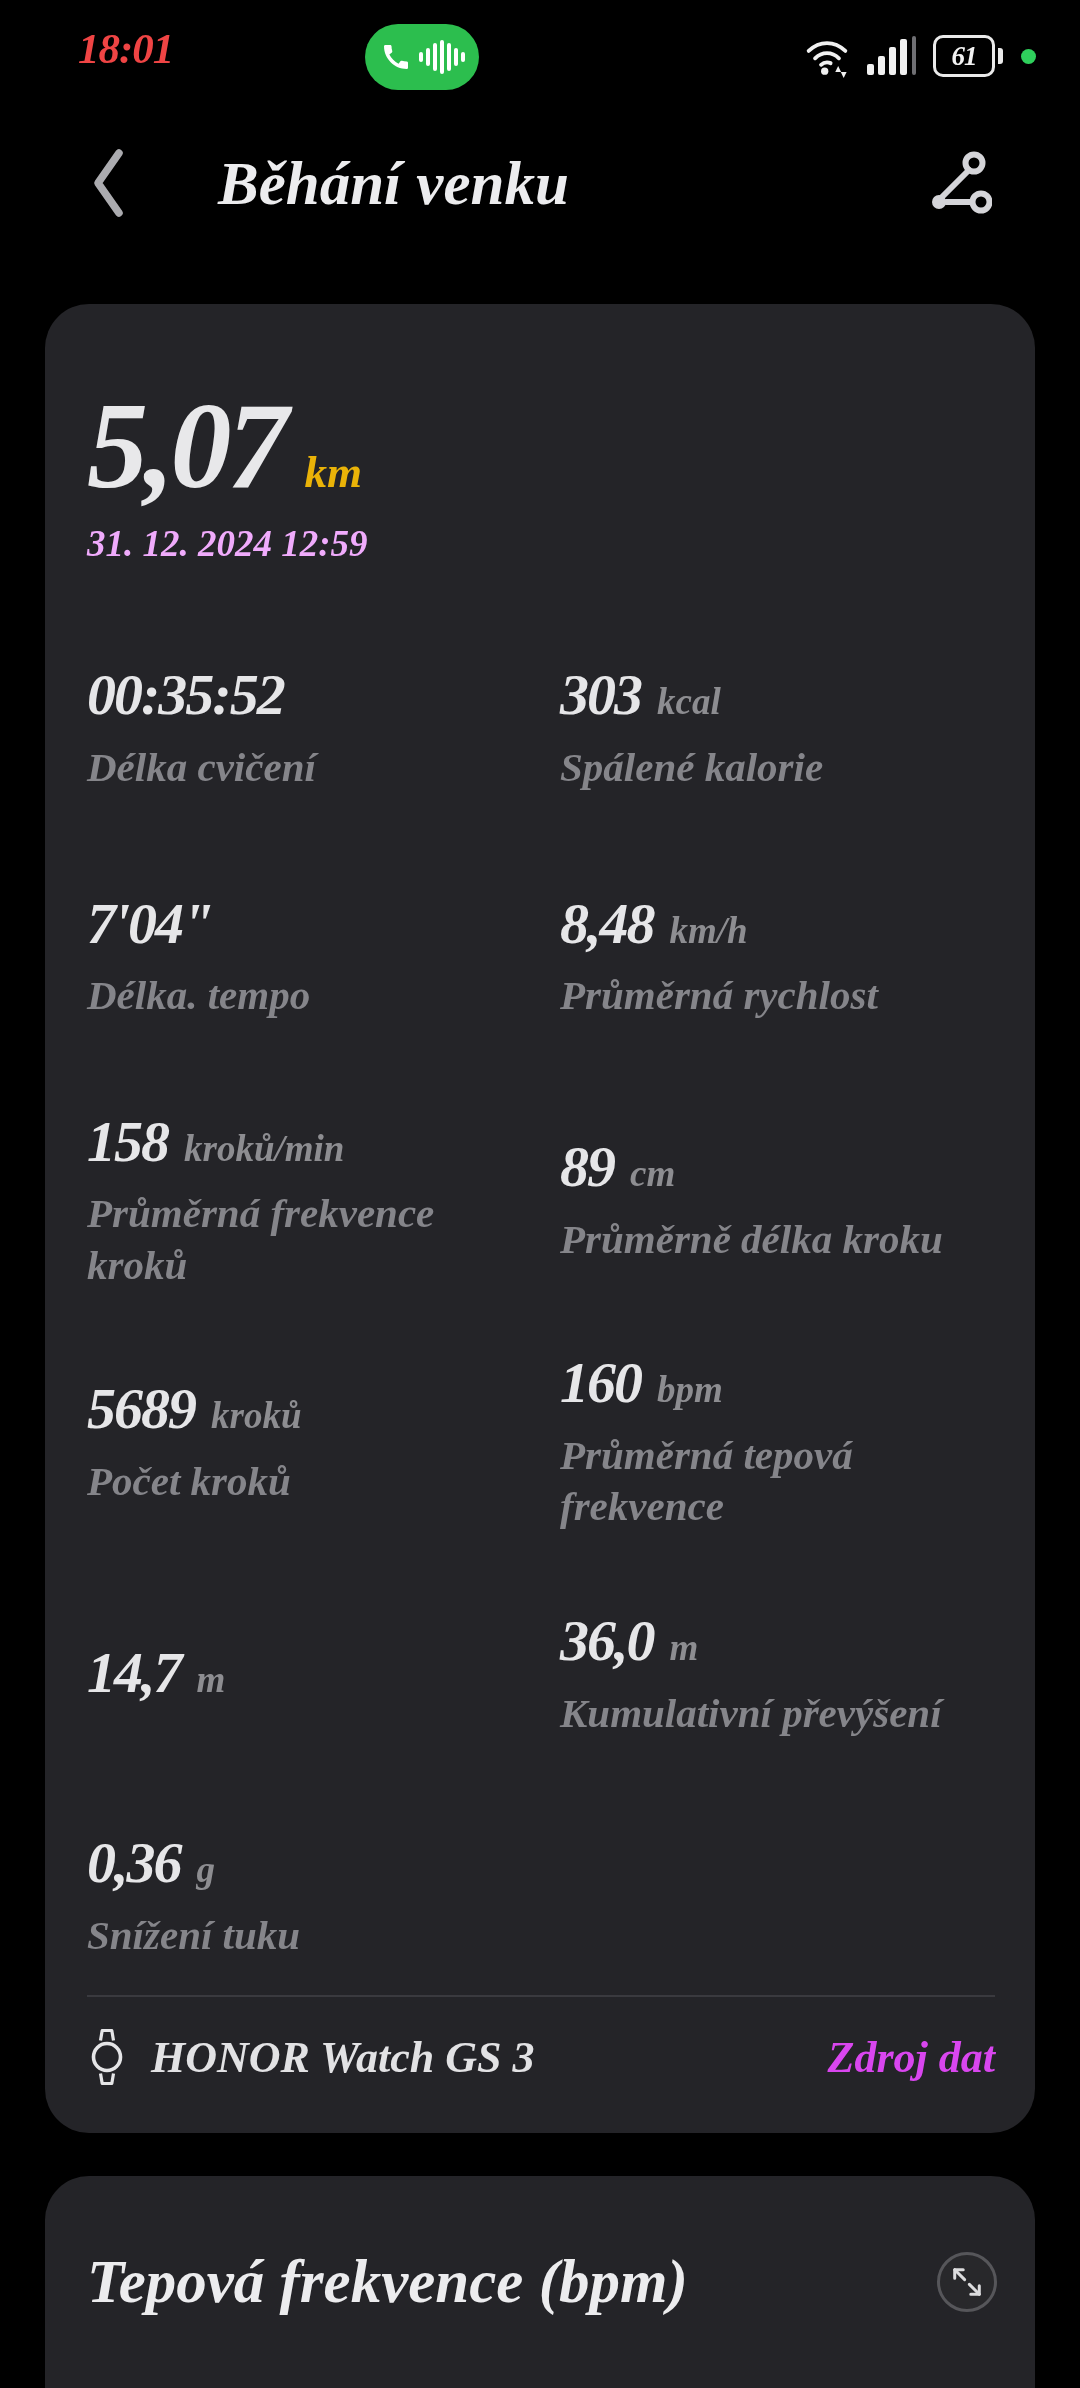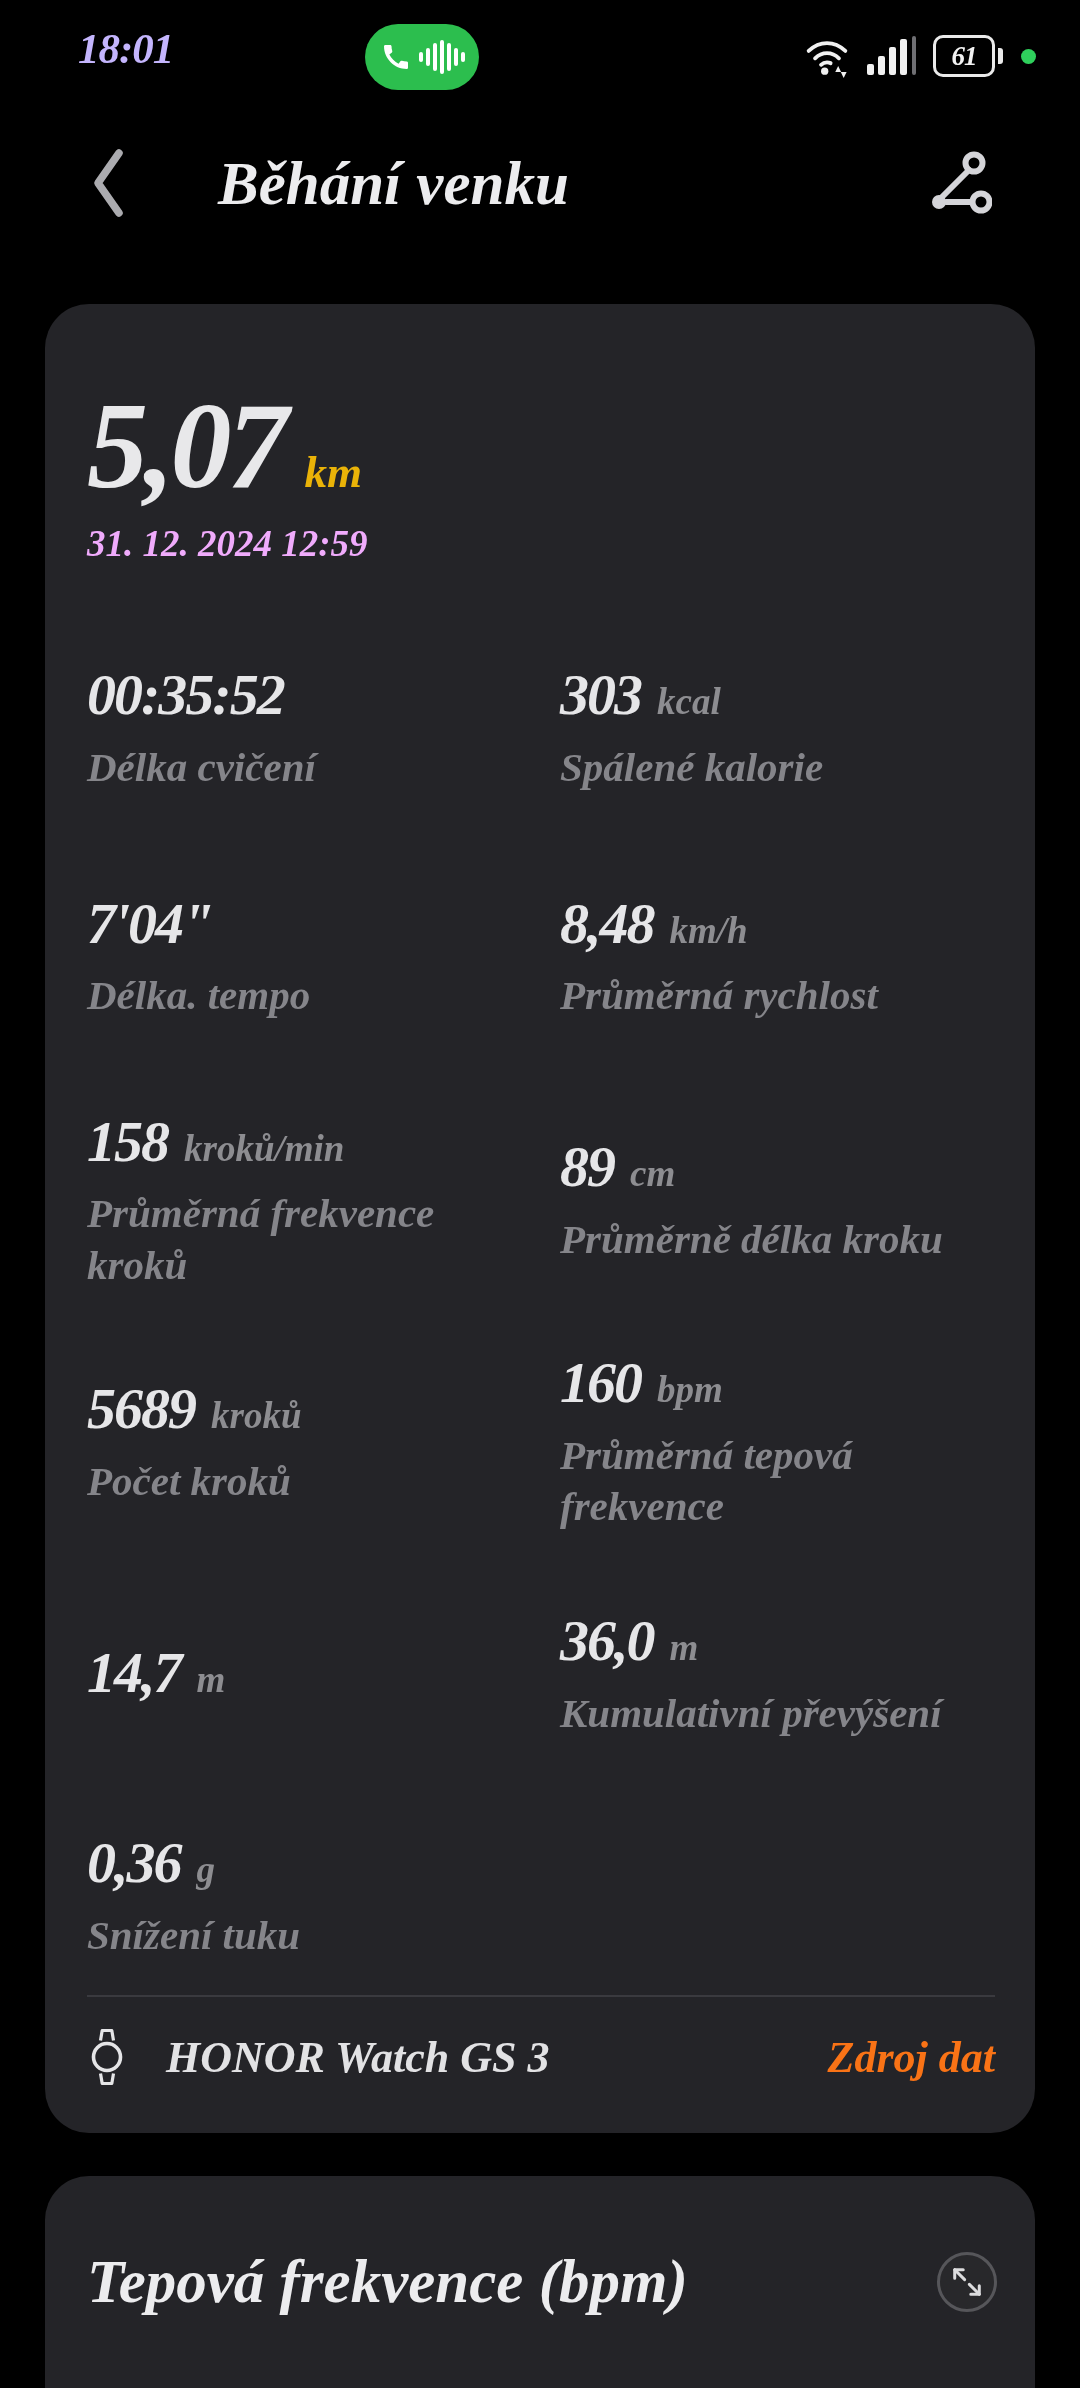--- a/index.html
+++ b/index.html
@@ -3,21 +3,21 @@
 <meta charset="utf-8">
 <style>
   html,body{margin:0;padding:0;background:#000;}
   .screen{
     position:relative;width:1080px;height:2388px;background:#000;overflow:hidden;
     font-family:"Liberation Serif","DejaVu Serif",serif;font-style:italic;
     color:#e6e6e8;
   }
   
   .status-bar{position:relative;height:104px;}
-  .time{position:absolute;left:78px;top:24px;font-size:43px;font-weight:700;color:#c4b5fd;letter-spacing:-1px;}
+  .time{position:absolute;left:78px;top:24px;font-size:43px;font-weight:700;color:#ef4444;letter-spacing:-1px;}
   .call-pill{position:absolute;left:365px;top:24px;width:114px;height:66px;border-radius:34px;
     background:#2CBE4E;display:flex;align-items:center;justify-content:center;gap:7px;border:none;}
   .status-right{position:absolute;right:44px;top:34px;display:flex;align-items:center;}
   .battery{display:flex;align-items:center;margin-left:16px;}
   .bat-body{width:56px;height:36px;border:3.5px solid #eaeaea;border-radius:10px;display:flex;
     align-items:center;justify-content:center;font-size:27px;font-weight:700;color:#f2f2f2;letter-spacing:-1px;}
   .bat-nub{width:5px;height:16px;background:#eaeaea;border-radius:0 3px 3px 0;margin-left:3px;}
   .notif-dot{width:15px;height:15px;border-radius:50%;background:#2FD05C;margin-left:18px;}
   .sig{margin-left:18px;}
   
@@ -39,24 +39,24 @@
   .row-d{margin-top:58px;}
   .row-e{margin-top:74px;align-items:center;}
   .row-f{margin-top:90px;}
   .cell-l{width:473px;flex:none;padding-right:24px;box-sizing:border-box;}
   .cell-r{width:448px;flex:none;}
   .val-line{display:flex;align-items:baseline;}
   .val{font-size:58px;font-weight:700;color:#e6e6e8;letter-spacing:-2px;line-height:1.18;}
   .unit{font-size:37px;font-weight:700;color:#8d8d91;margin-left:16px;white-space:nowrap;}
   .lbl{margin-top:12px;font-size:41px;font-weight:700;color:#85858a;line-height:1.26;}
   .divider{height:2px;background:#3a3a3f;margin-top:34px;}
-  .source-row{display:flex;align-items:center;margin-top:30px;gap:15px;}
+  .source-row{display:flex;align-items:center;margin-top:30px;}
   .device-name{margin-left:24px;font-size:44px;font-weight:700;color:#e2e2e4;}
   .source-link{margin-left:auto;background:none;border:none;padding:0;font-family:inherit;font-style:italic;
-    font-size:44px;font-weight:700;color:#f97316;cursor:pointer;}
+    font-size:44px;font-weight:700;color:#d946ef;cursor:pointer;}
   .hr-card{margin-top:43px;height:420px;padding:72px 38px 0 42px;box-sizing:border-box;}
   .hr-head{display:flex;align-items:center;justify-content:space-between;}
   .hr-title{margin:0;font-size:61px;font-weight:700;color:#ececee;line-height:1.1;}
   .expand-btn{width:60px;height:60px;border-radius:50%;border:3px solid #56565a;background:#28282b;
     display:flex;align-items:center;justify-content:center;cursor:pointer;flex:none;}
   svg{display:block;}
 </style>
 </head>
 <body>
 

